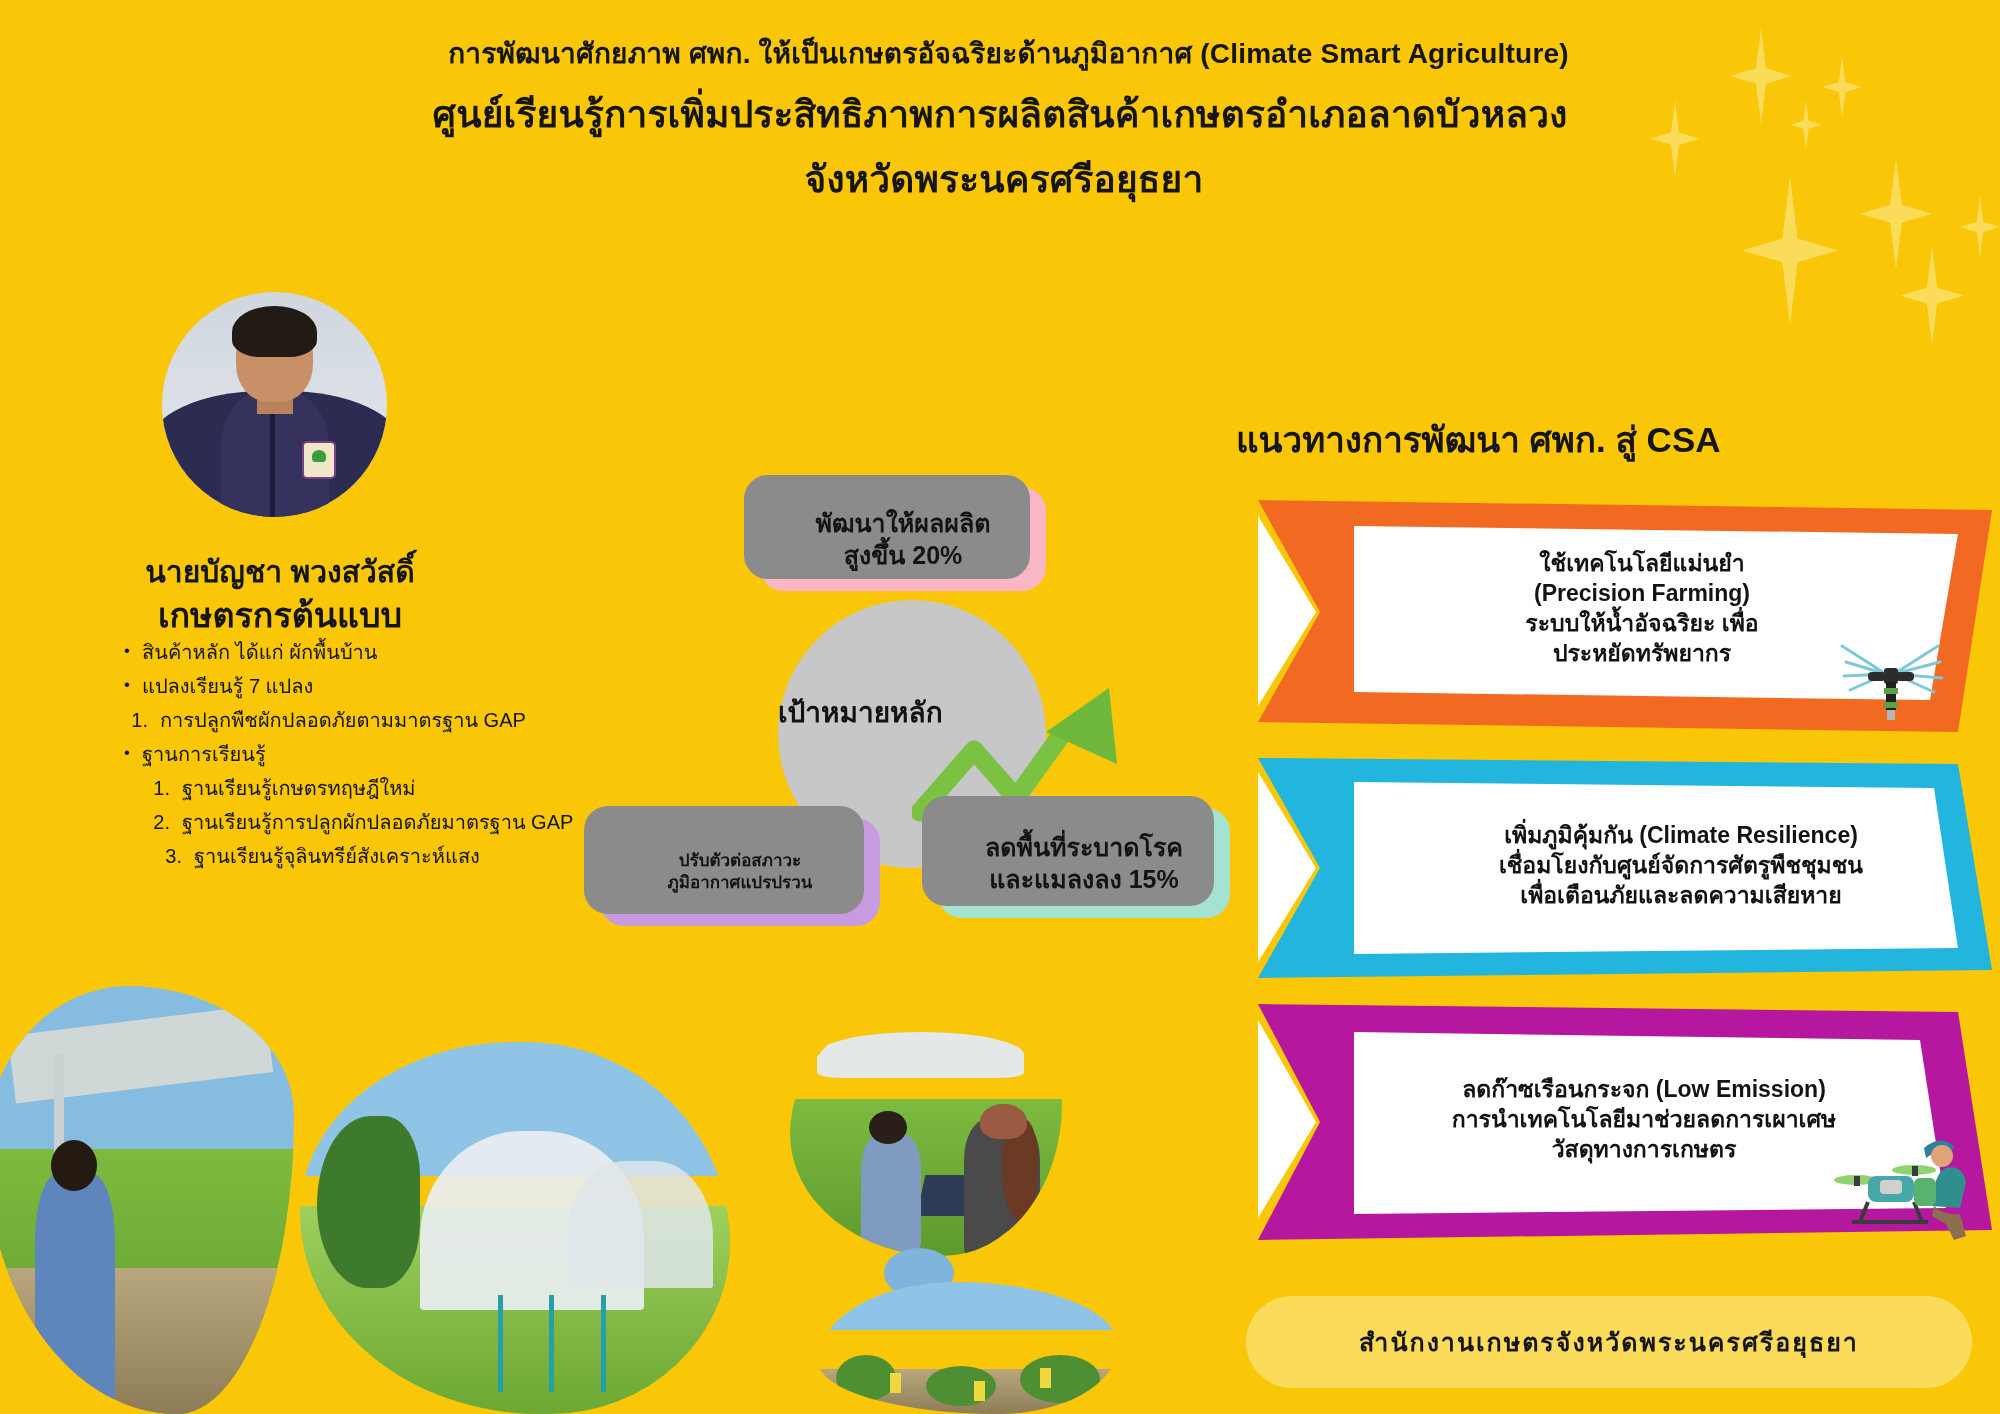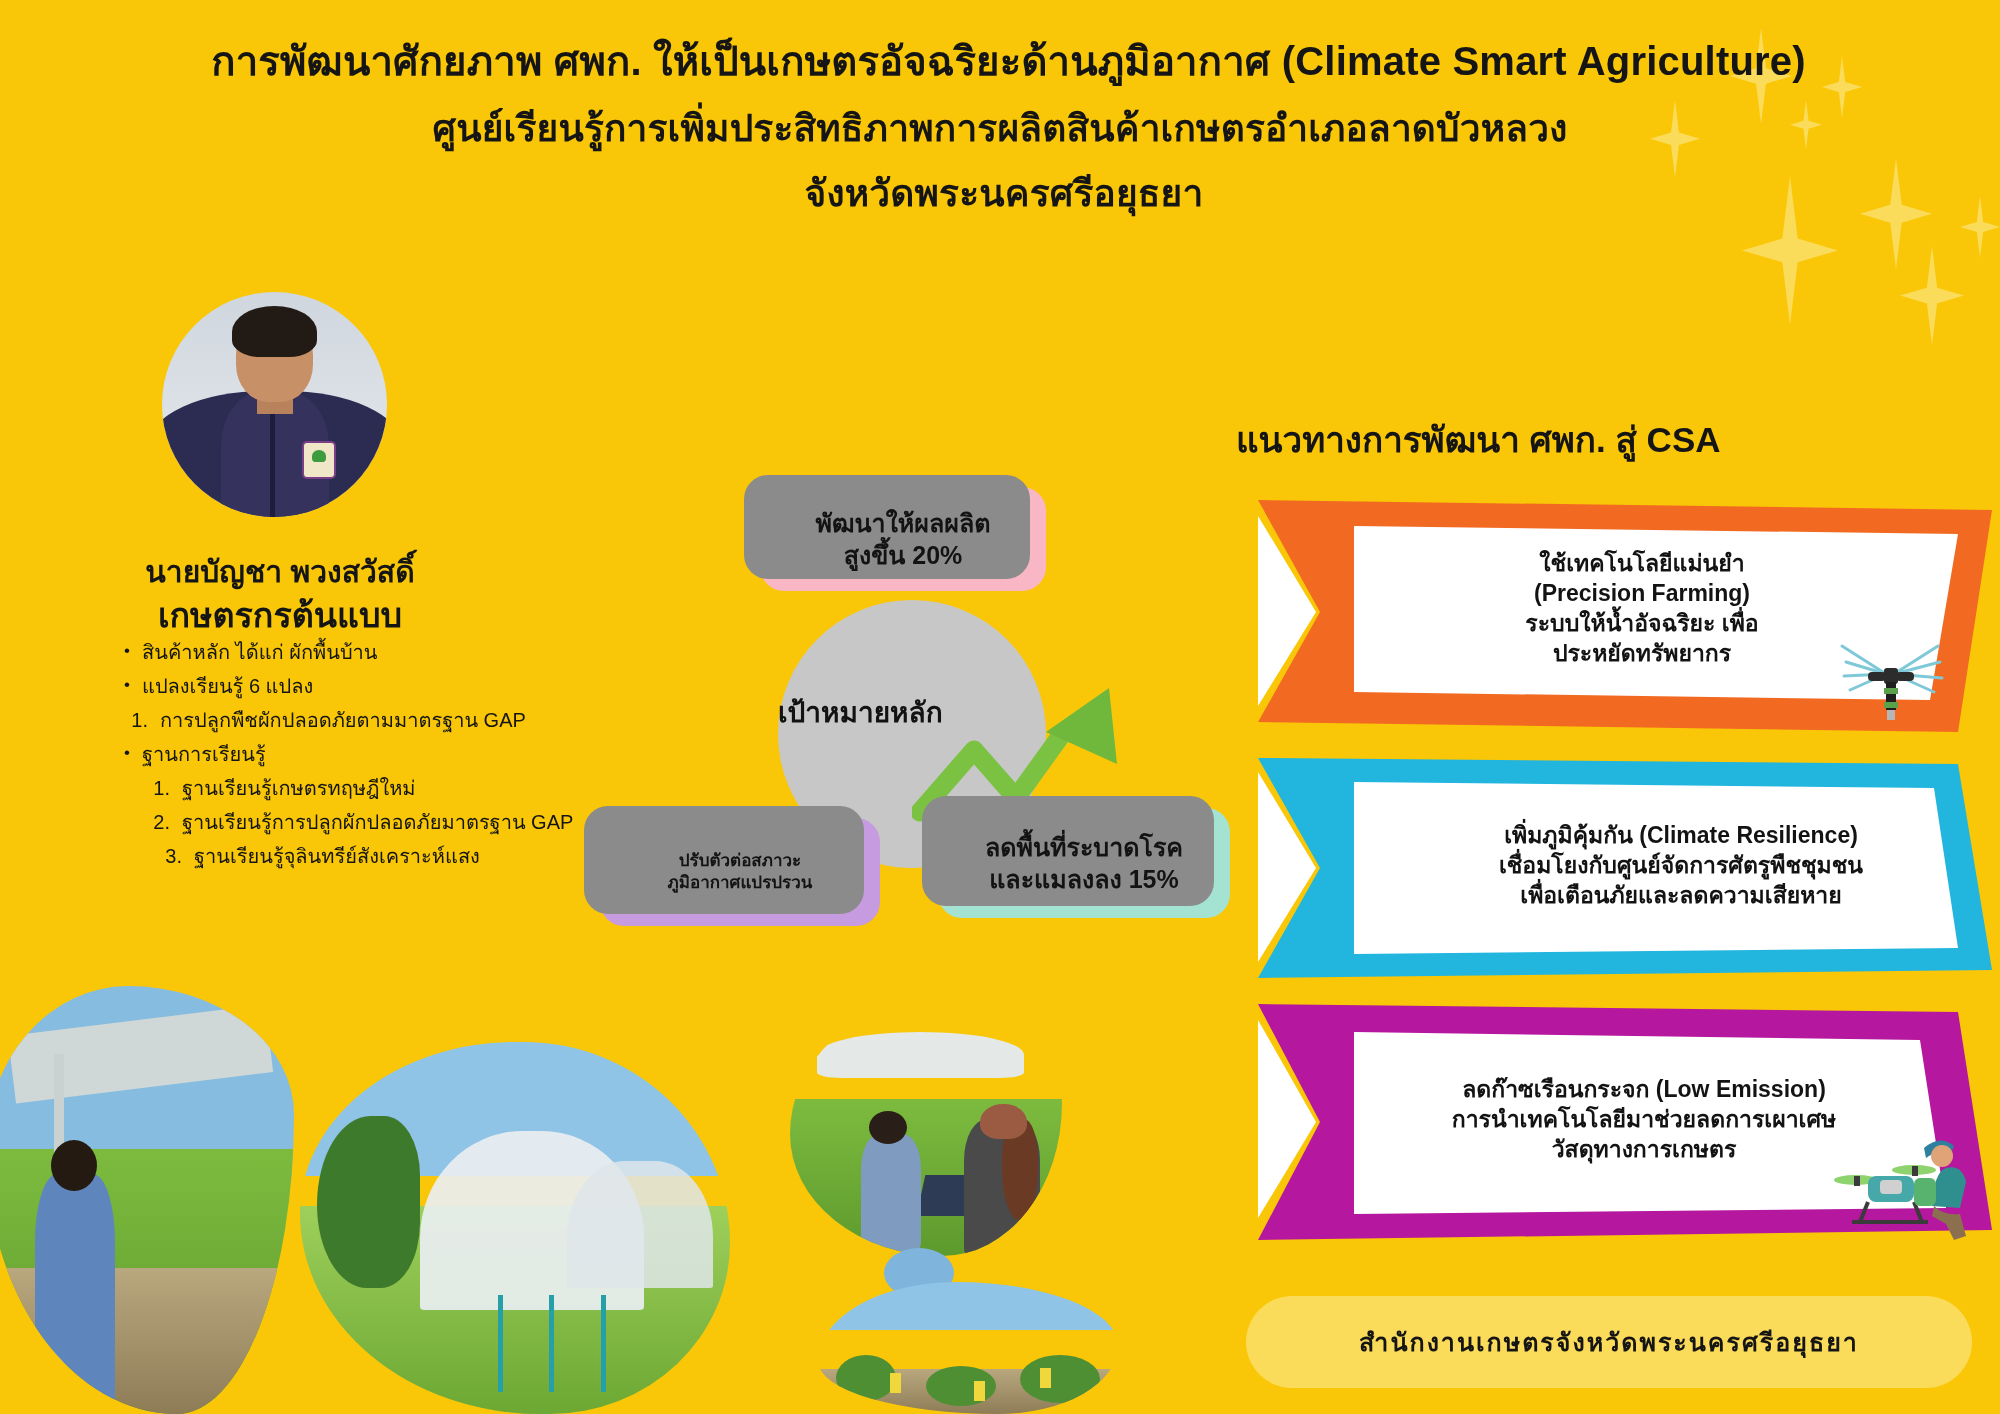--- a/index.html
+++ b/index.html
@@ -12,21 +12,21 @@
   }
   #poster{position:relative;width:2000px;height:1414px;overflow:hidden;background:#F9C707;}
 
   
   .sparkle{position:absolute;background:#FBDB5A;pointer-events:none;
     clip-path:polygon(50% 0%,58% 42%,100% 50%,58% 58%,50% 100%,42% 58%,0% 50%,42% 42%);}
 
   
   .title-block{position:absolute;left:0;top:38px;width:2000px;text-align:center;z-index:5;}
   .title-line{color:#151515;font-weight:700;letter-spacing:.2px;line-height:1.16;}
-  .t1{font-size:40px;padding-left:17px;}
+  .t1{font-size:28px;padding-left:17px;}
   .t2{font-size:37px;margin-top:24px;}
   .t3{font-size:37px;margin-top:22px;margin-left:8px;}
 
   
   .avatar{position:absolute;left:162px;top:292px;width:225px;height:225px;border-radius:50%;
     overflow:hidden;box-shadow:0 0 0 0 rgba(0,0,0,0);}
   .avatar .sky{position:absolute;inset:0;background:linear-gradient(#cfd6de,#e8ebee);}
   .avatar .shirt{position:absolute;left:-6%;top:44%;width:112%;height:70%;
     background:#2c2b52;border-radius:46% 46% 14% 14%/34% 34% 10% 10%;}
   .avatar .shirt2{position:absolute;left:26%;top:44%;width:48%;height:60%;background:#35335e;
@@ -181,21 +181,21 @@
   <div class="person-name">นายบัญชา พวงสวัสดิ์</div>
   <div class="person-role">เกษตรกรต้นแบบ</div>
 
   <div class="bullets" id="bullet-list">
       <div class="b-row lvl1">
         <span class="b-mark dot">•</span>
         <span class="b-txt">สินค้าหลัก  ได้แก่ ผักพื้นบ้าน</span>
       </div>
       <div class="b-row lvl1">
         <span class="b-mark dot">•</span>
-        <span class="b-txt">แปลงเรียนรู้   6 แปลง</span>
+        <span class="b-txt">แปลงเรียนรู้   7 แปลง</span>
       </div>
       <div class="b-row lvl0 num">
         <span class="b-mark">1.</span>
         <span class="b-txt">การปลูกพืชผักปลอดภัยตามมาตรฐาน GAP</span>
       </div>
       <div class="b-row lvl1">
         <span class="b-mark dot">•</span>
         <span class="b-txt">ฐานการเรียนรู้</span>
       </div>
       <div class="b-row lvl2 num">

